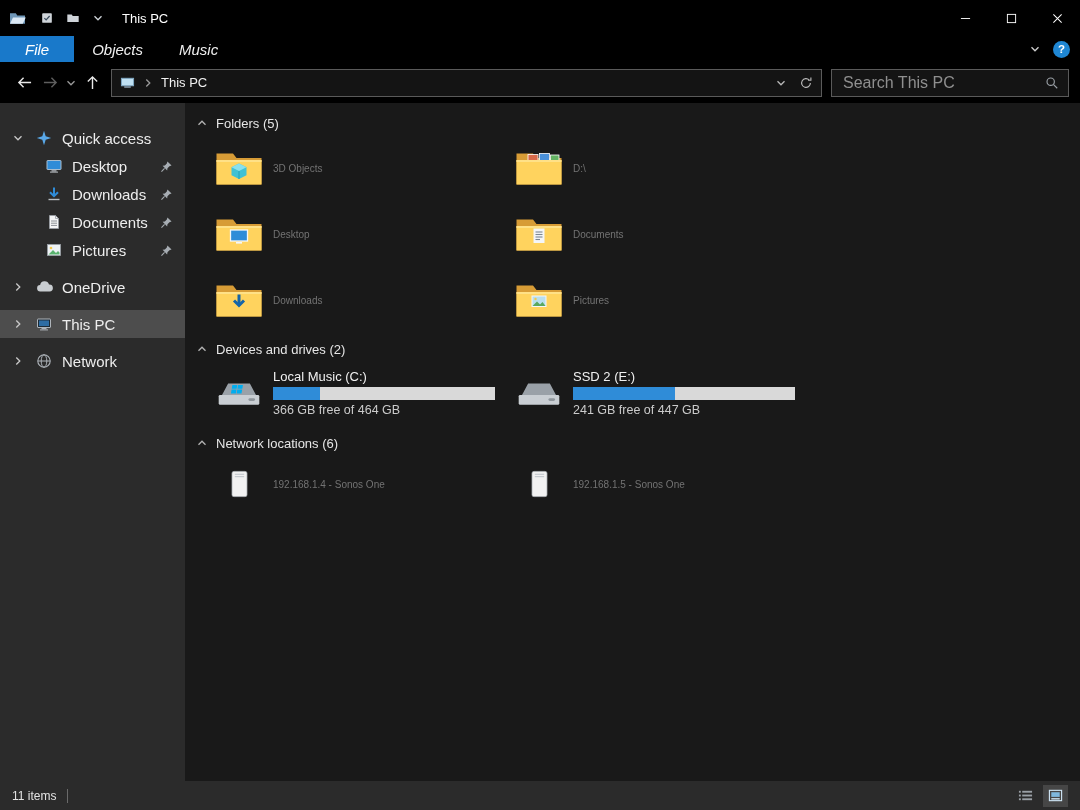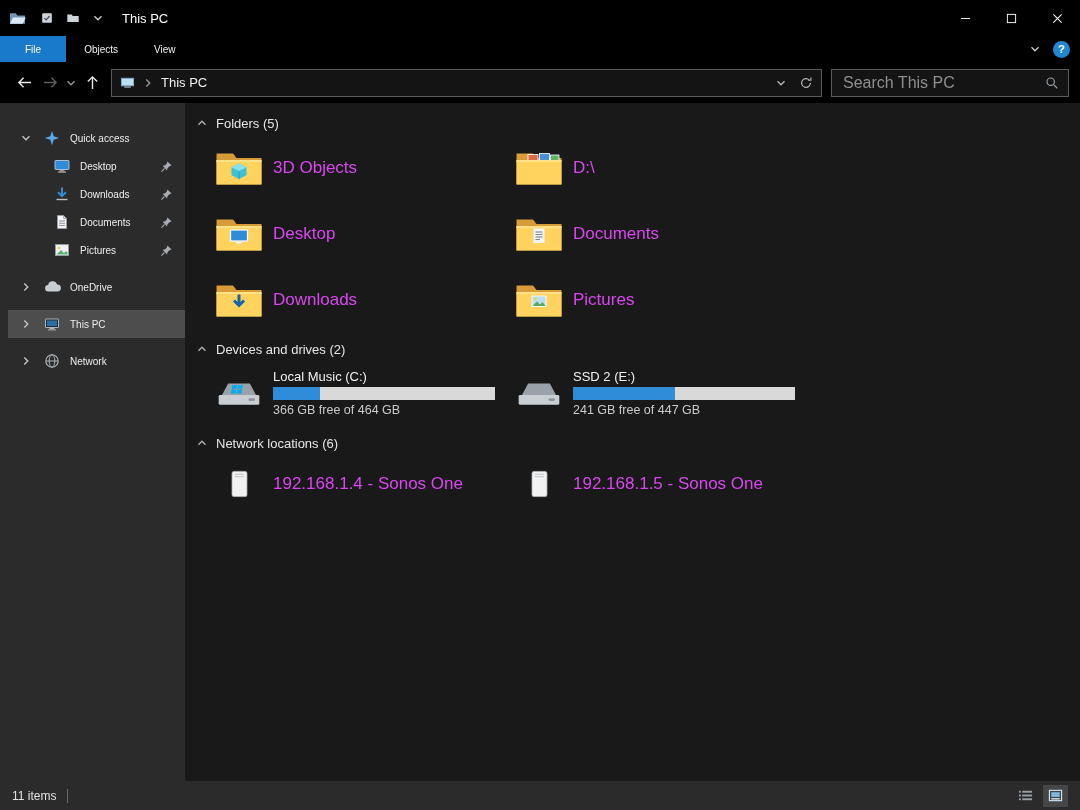--- a/index.html
+++ b/index.html
@@ -14,21 +14,21 @@
   .titlebar { height:36px; display:flex; align-items:center; background:#000; flex:none; }
   .app-icon { margin-left:9px; display:flex; }
   .qat { display:flex; align-items:center; gap:12px; margin-left:14px; color:#cfd4d9; }
   .qat .q { display:flex; align-items:center; }
   .win-title { margin-left:18px; font-size:13px; color:#ffffff; }
   .caption { margin-left:auto; display:flex; height:100%; }
   .caption button { width:46px; height:100%; display:flex; align-items:center; justify-content:center; }
 
   
   .ribbon { height:26px; background:#000; display:flex; align-items:stretch; flex:none; }
-  .ribbon-tab { font-size:10px; color:#f0f0f0; padding:0 18px; }
+  .ribbon-tab { font-size:15px; color:#f0f0f0; padding:0 18px;font-style:italic; }
   .ribbon-tab.active { background:#1979ca; color:#fff; padding:0 25px; }
   .ribbon-right { margin-left:auto; display:flex; align-items:center; gap:12px; padding-right:10px; }
   .ribbon-right .rchev { color:#cfcfcf; display:flex; }
   .help-btn { width:17px; height:17px; border-radius:50%; background:#1f87d4; color:#fff;
     font-size:11.5px; font-weight:bold; display:flex; align-items:center; justify-content:center; }
 
   
   .navbar { height:41px; background:#000; display:flex; align-items:center; padding:0 11px; flex:none; }
   .nav-btn { width:26px; height:26px; display:flex; align-items:center; justify-content:center; color:#e9e9e9; }
   .nav-btn.disabled { color:#5e5e5e; }
@@ -44,40 +44,40 @@
     display:flex; align-items:center; padding:0 9px; }
   .search-box input { flex:1; background:transparent; border:none; outline:none; color:#d0d0d0;
     font-size:16px; font-family:inherit; min-width:0; }
   .search-box input::placeholder { color:#8f8f8f; }
   .sb-icon { color:#9aa0a6; display:flex; }
 
   
   .main { flex:1; display:flex; min-height:0; }
 
   .sidebar { width:185px; flex:none; background:#2b2b2b; padding-top:21px; }
-  .side-item { height:28px; display:flex; align-items:center; font-size:10px; color:#ededed; padding-left:12px;margin-left:8px; }
+  .side-item { height:28px; display:flex; align-items:center; font-size:15px; color:#ededed; padding-left:12px; }
   .side-item .tw { width:24px; display:flex; color:#c9c9c9; flex:none; }
   .side-item .si { width:20px; display:flex; flex:none; }
   .side-item .sl { margin-left:6px; white-space:nowrap; }
   .side-item.child { padding-left:46px; }
   .side-item.selected { background:#4d4d4d; }
   .side-item .pin { margin-left:auto; margin-right:12px; display:flex; color:#a7adb3; }
   .sidebar > .side-item:nth-child(6),
   .sidebar > .side-item:nth-child(7),
   .sidebar > .side-item:nth-child(8) { margin-top:9px; }
 
   .content { flex:1; background:#191919; padding:10px 0 0 30px; overflow:hidden; }
   .group-header { display:flex; align-items:center; gap:8px; height:20px; font-size:13px;
     color:#e6e6e6; margin-left:-19px; margin-bottom:2px; }
   .group-header .gh-chev { display:flex; color:#b4b4b4; }
 
   .tile-grid { display:grid; grid-template-columns:300px 300px; }
   .tile { display:flex; align-items:center; gap:10px; }
   .tile-icon { width:48px; display:flex; justify-content:center; flex:none; }
-  .tile-label { font-size:17px; color:#d946ef; white-space:nowrap; }
+  .tile-label { font-size:10px; color:#737373; white-space:nowrap; }
 
   .folders-grid { margin-bottom:6px; }
   .folders-grid .tile { height:66px; }
 
   .drives-grid { margin-bottom:8px; }
   .drives-grid .tile { height:64px; align-items:center; }
   .drive-info { display:flex; flex-direction:column; gap:3px; }
   .drive-name { font-size:13px; color:#f0f0f0; }
   .cap-bar { width:222px; height:13px; background:#d9d9d9; }
   .cap-fill { height:100%; background:#2f8cd8; }
@@ -146,21 +146,21 @@
         </button>
     </div>
   </header>
 
   <nav class="ribbon">
 
       <button class="ribbon-tab active">File</button>
 
       <button class="ribbon-tab">Objects</button>
 
-      <button class="ribbon-tab">View</button>
+      <button class="ribbon-tab">Music</button>
 
     <div class="ribbon-right">
       <button class="rchev">
           <svg viewBox="0 0 12 12" width="12" height="12">
             <path d="M2.5 4.3 L6 7.8 L9.5 4.3" fill="none" stroke="currentColor" stroke-width="1.3"></path>
           </svg>
         </button>
       <button class="help-btn">?</button>
     </div>
   </nav>

